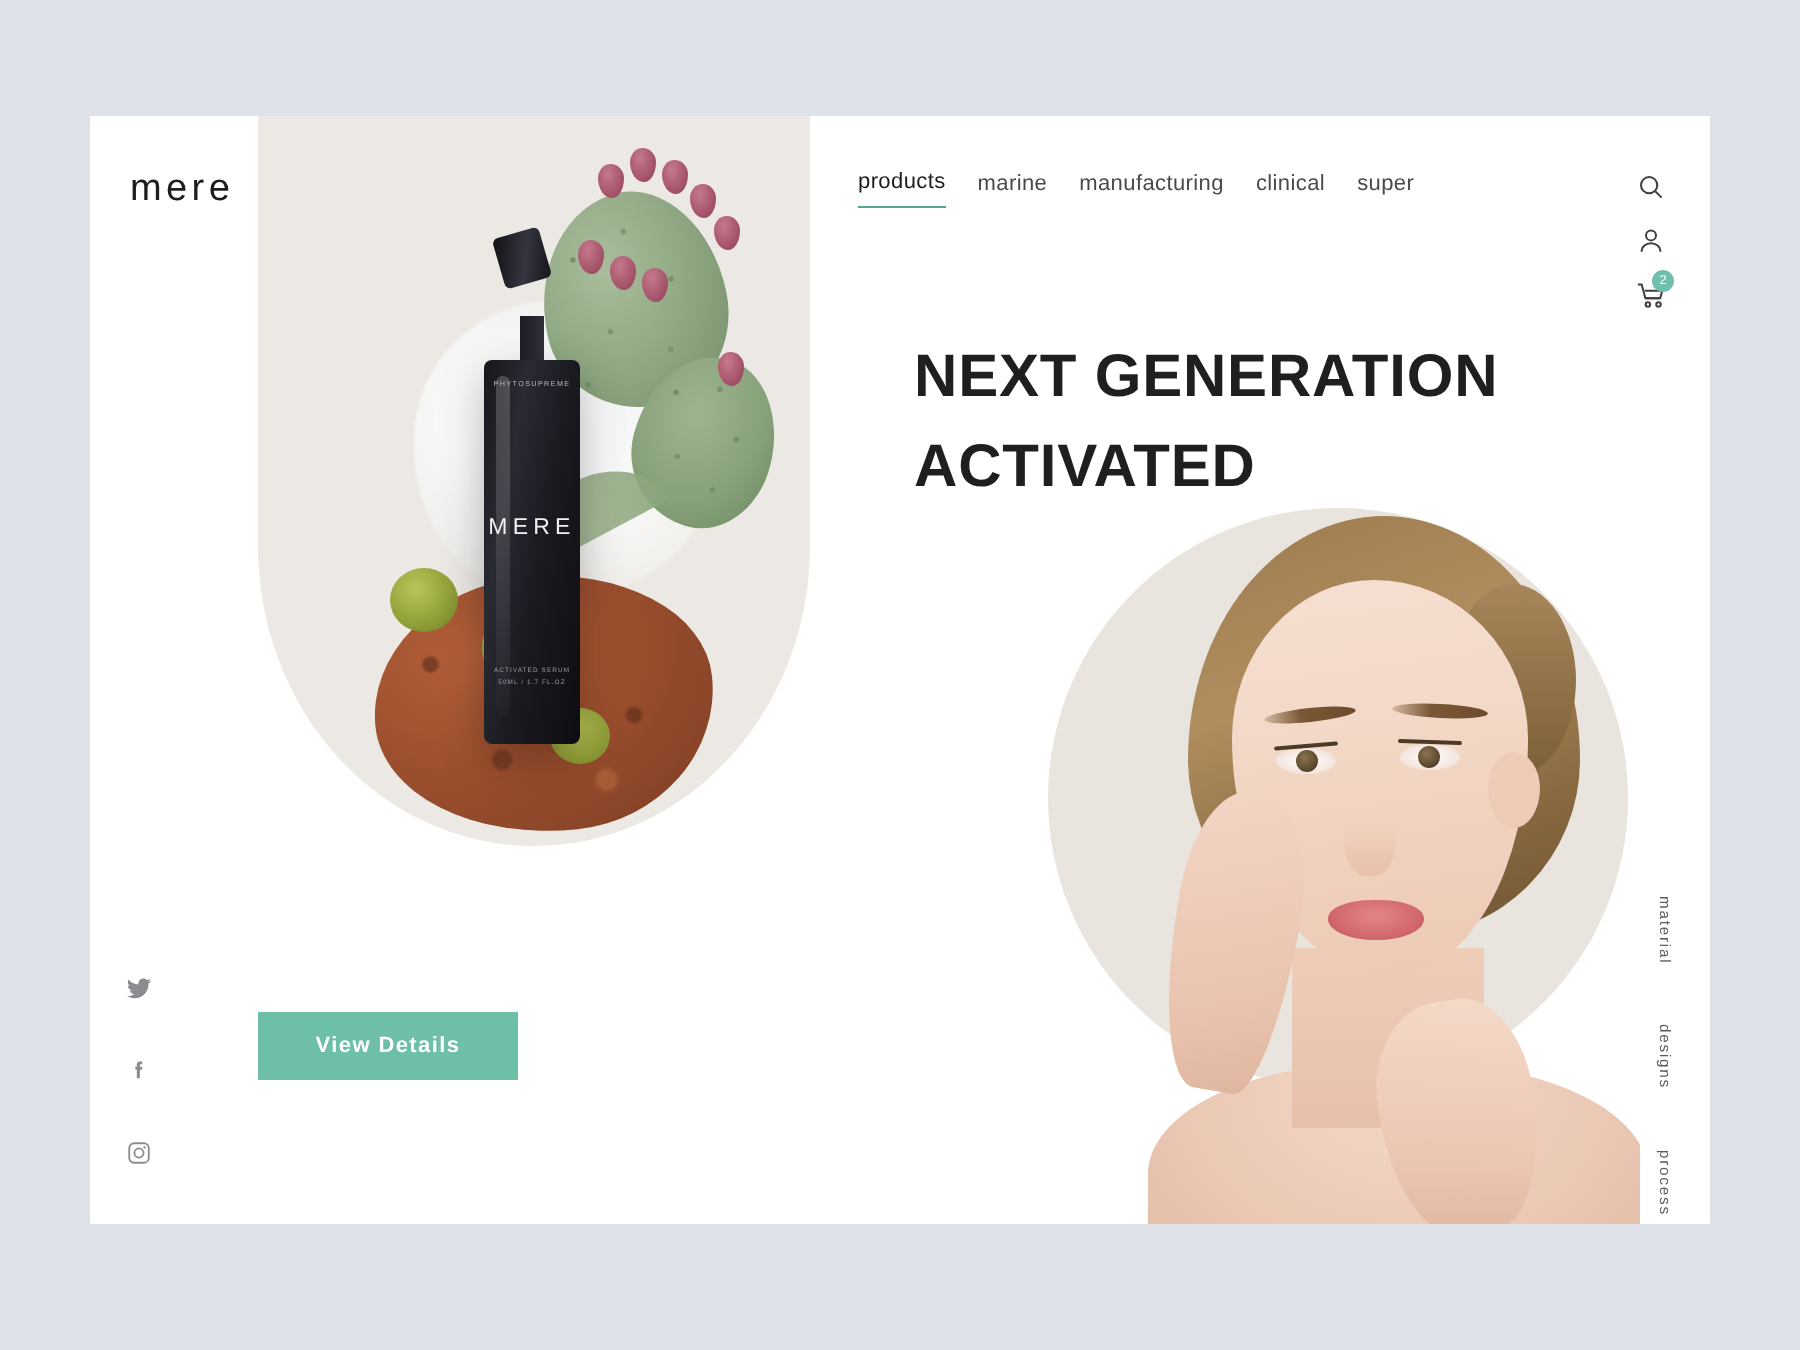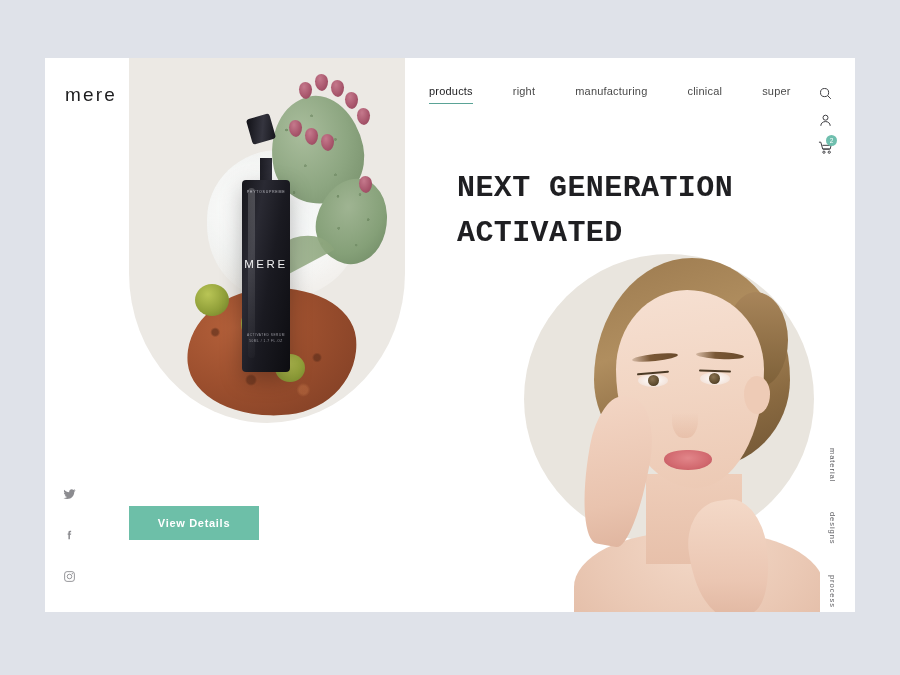--- a/index.html
+++ b/index.html
@@ -221,22 +221,22 @@
     background: linear-gradient(180deg, rgba(255,255,255,.20), rgba(255,255,255,.02));
     border-radius: 4px;
   }
 
   
   .nav {
     position: absolute;
     left: 384px;
     top: 27px;
     display: flex;
-    gap: 40px;
-    align-items: flex-start;
+    gap: 16px;
+    align-items: center;
   }
   .nav-link {
     font-size: 11px;
     color: #4a4a4a;
     letter-spacing: .2px;
     padding-bottom: 6px;
     cursor: pointer;
     white-space: nowrap;
   }
   .nav-link.active {
@@ -275,21 +275,21 @@
     line-height: 11px;
     text-align: center;
   }
 
   
   .headline {
     position: absolute;
     left: 412px;
     top: 108px;
     width: 360px;
-    font-family: Liberation Mono, monospace;
+    font-family: Liberation Sans, sans-serif;
     font-size: 30px;
     line-height: 45px;
     color: #1f1f22;
     letter-spacing: .4px;
   }
 
   
   .model-block {
     position: absolute;
     left: 467px;
@@ -524,21 +524,21 @@
       <div class="bottle-gloss"></div>
       <div class="bottle-top-text">PHYTOSUPREME</div>
       <div class="bottle-brand">MERE</div>
       <div class="bottle-sub-text">ACTIVATED SERUM
 50ML / 1.7 FL.OZ</div>
     </div>
   </div>
 
   <nav class="nav">
     <div class="nav-link active">products</div>
-    <div class="nav-link">right</div>
+    <div class="nav-link">marine</div>
     <div class="nav-link">manufacturing</div>
     <div class="nav-link">clinical</div>
     <div class="nav-link">super</div>
   </nav>
 
   <div class="header-icons">
     <div class="hicon">
       <svg viewBox="0 0 24 24" fill="none" stroke="currentColor" stroke-width="1.6">
         <circle cx="10.5" cy="10.5" r="6.5"></circle>
         <line x1="15.4" y1="15.4" x2="20.5" y2="20.5"></line>

